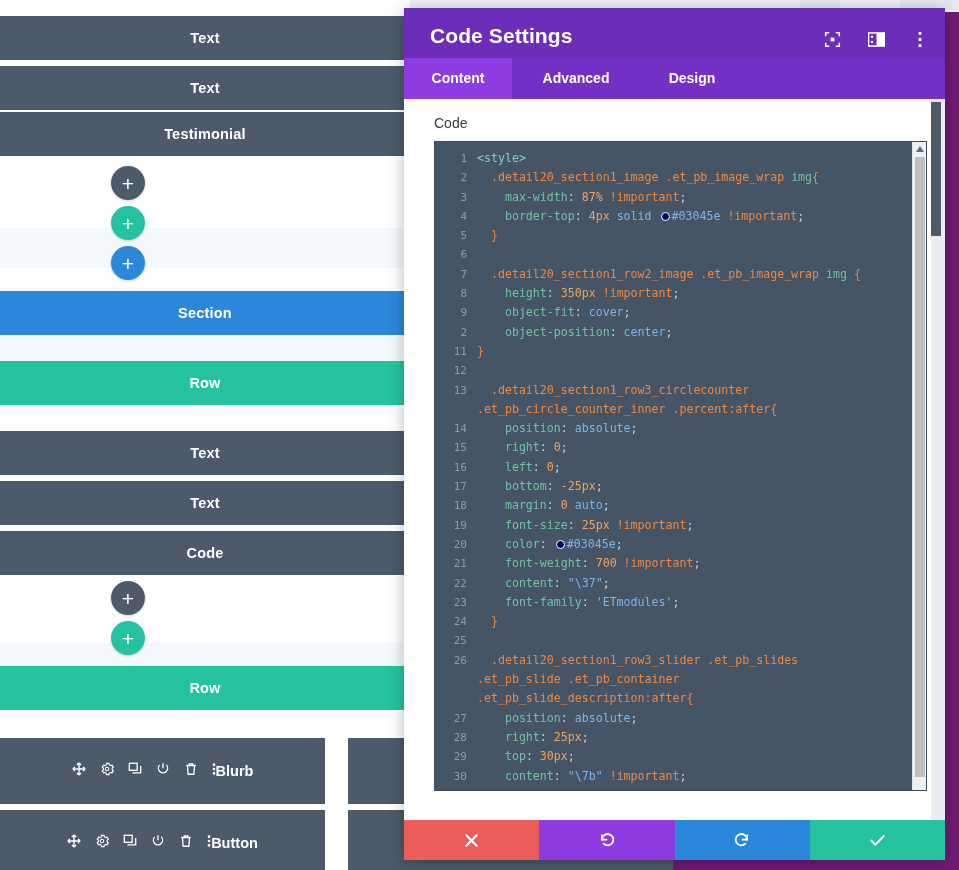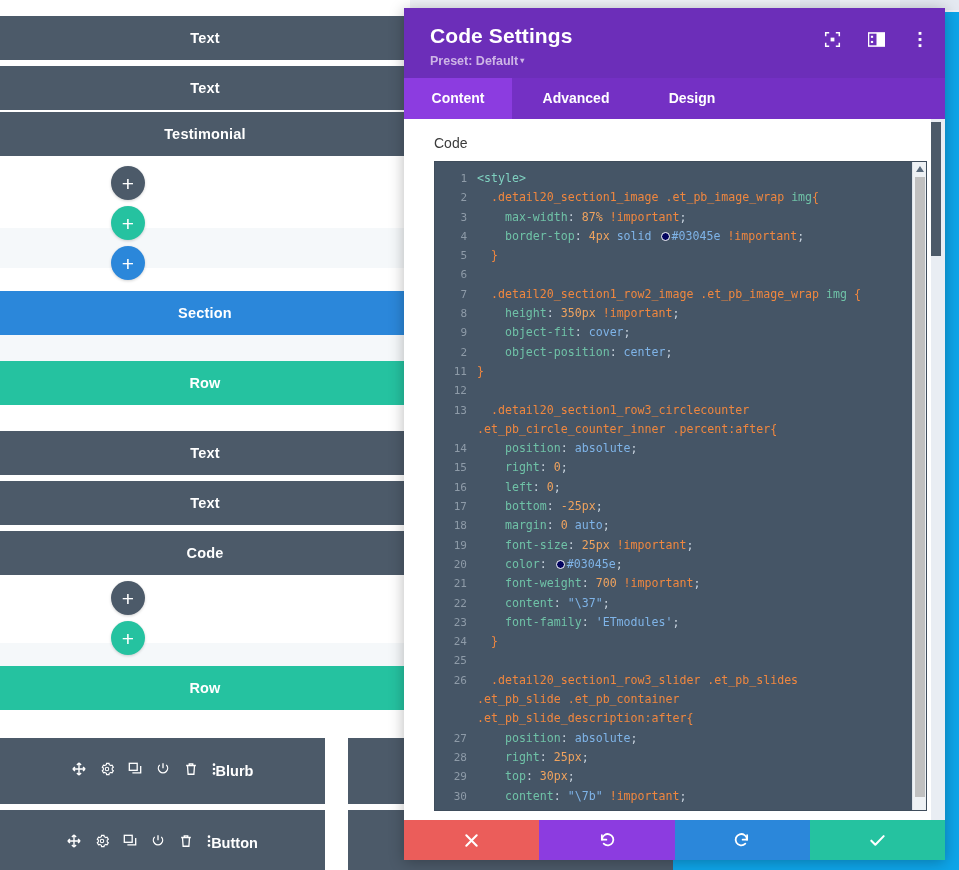--- a/index.html
+++ b/index.html
@@ -1,21 +1,21 @@
 <!DOCTYPE html>
 <html><head>
 <meta charset="utf-8">
 <style>
   * { box-sizing: border-box; margin: 0; padding: 0; }
   html, body {
     width: 959px; height: 870px;
     font-family: "Liberation Sans", sans-serif;
     background: #fff; overflow: hidden;
   }
-  #root { position: relative; width: 959px; height: 870px; background: #0ea5e9; }
+  #root { position: relative; width: 959px; height: 870px; background: #701a75; }
 
   
   .builder {
     position: absolute; left: 0; top: 0; width: 410px; height: 870px;
     background: #ffffff; overflow: hidden;
   }
   .wf-strip {
     position: absolute; left: 0; width: 410px;
     display: flex; align-items: center; justify-content: center;
     color: #fff; font-weight: bold; font-size: 14.5px;
@@ -317,23 +317,20 @@
 
   <div class="modcard" style="left:348px;top:738px;width:325px;height:66px;"></div>
   <div class="modcard" style="left:348px;top:810px;width:325px;height:66px;">
     <div class="modcard-title" style="margin-top:22px;">Button</div>
   </div>
 
   <div class="modal">
 
     <div class="modal-header">
       <div class="modal-title">Code Settings</div>
-      <div class="modal-preset">
-        <span>Preset: Default</span><span class="caret">▾</span>
-      </div>
       <div class="modal-header-icons">
         <span class="hdr-ico">
           <svg width="17" height="17" viewBox="0 0 18 18" fill="none" stroke="#fff" stroke-width="1.6">
             <path d="M1.8 5.5V1.8h3.7M12.5 1.8h3.7v3.7M16.2 12.5v3.7h-3.7M5.5 16.2H1.8v-3.7"></path>
             <rect x="7" y="7" width="4" height="4" fill="#fff" stroke="none"></rect>
           </svg>
         </span>
         <span class="hdr-ico">
           <svg width="17" height="15" viewBox="0 0 18 16" fill="#fff">
             <rect x="0.5" y="1" width="17" height="14" fill="none" stroke="#fff" stroke-width="1.6"></rect>

